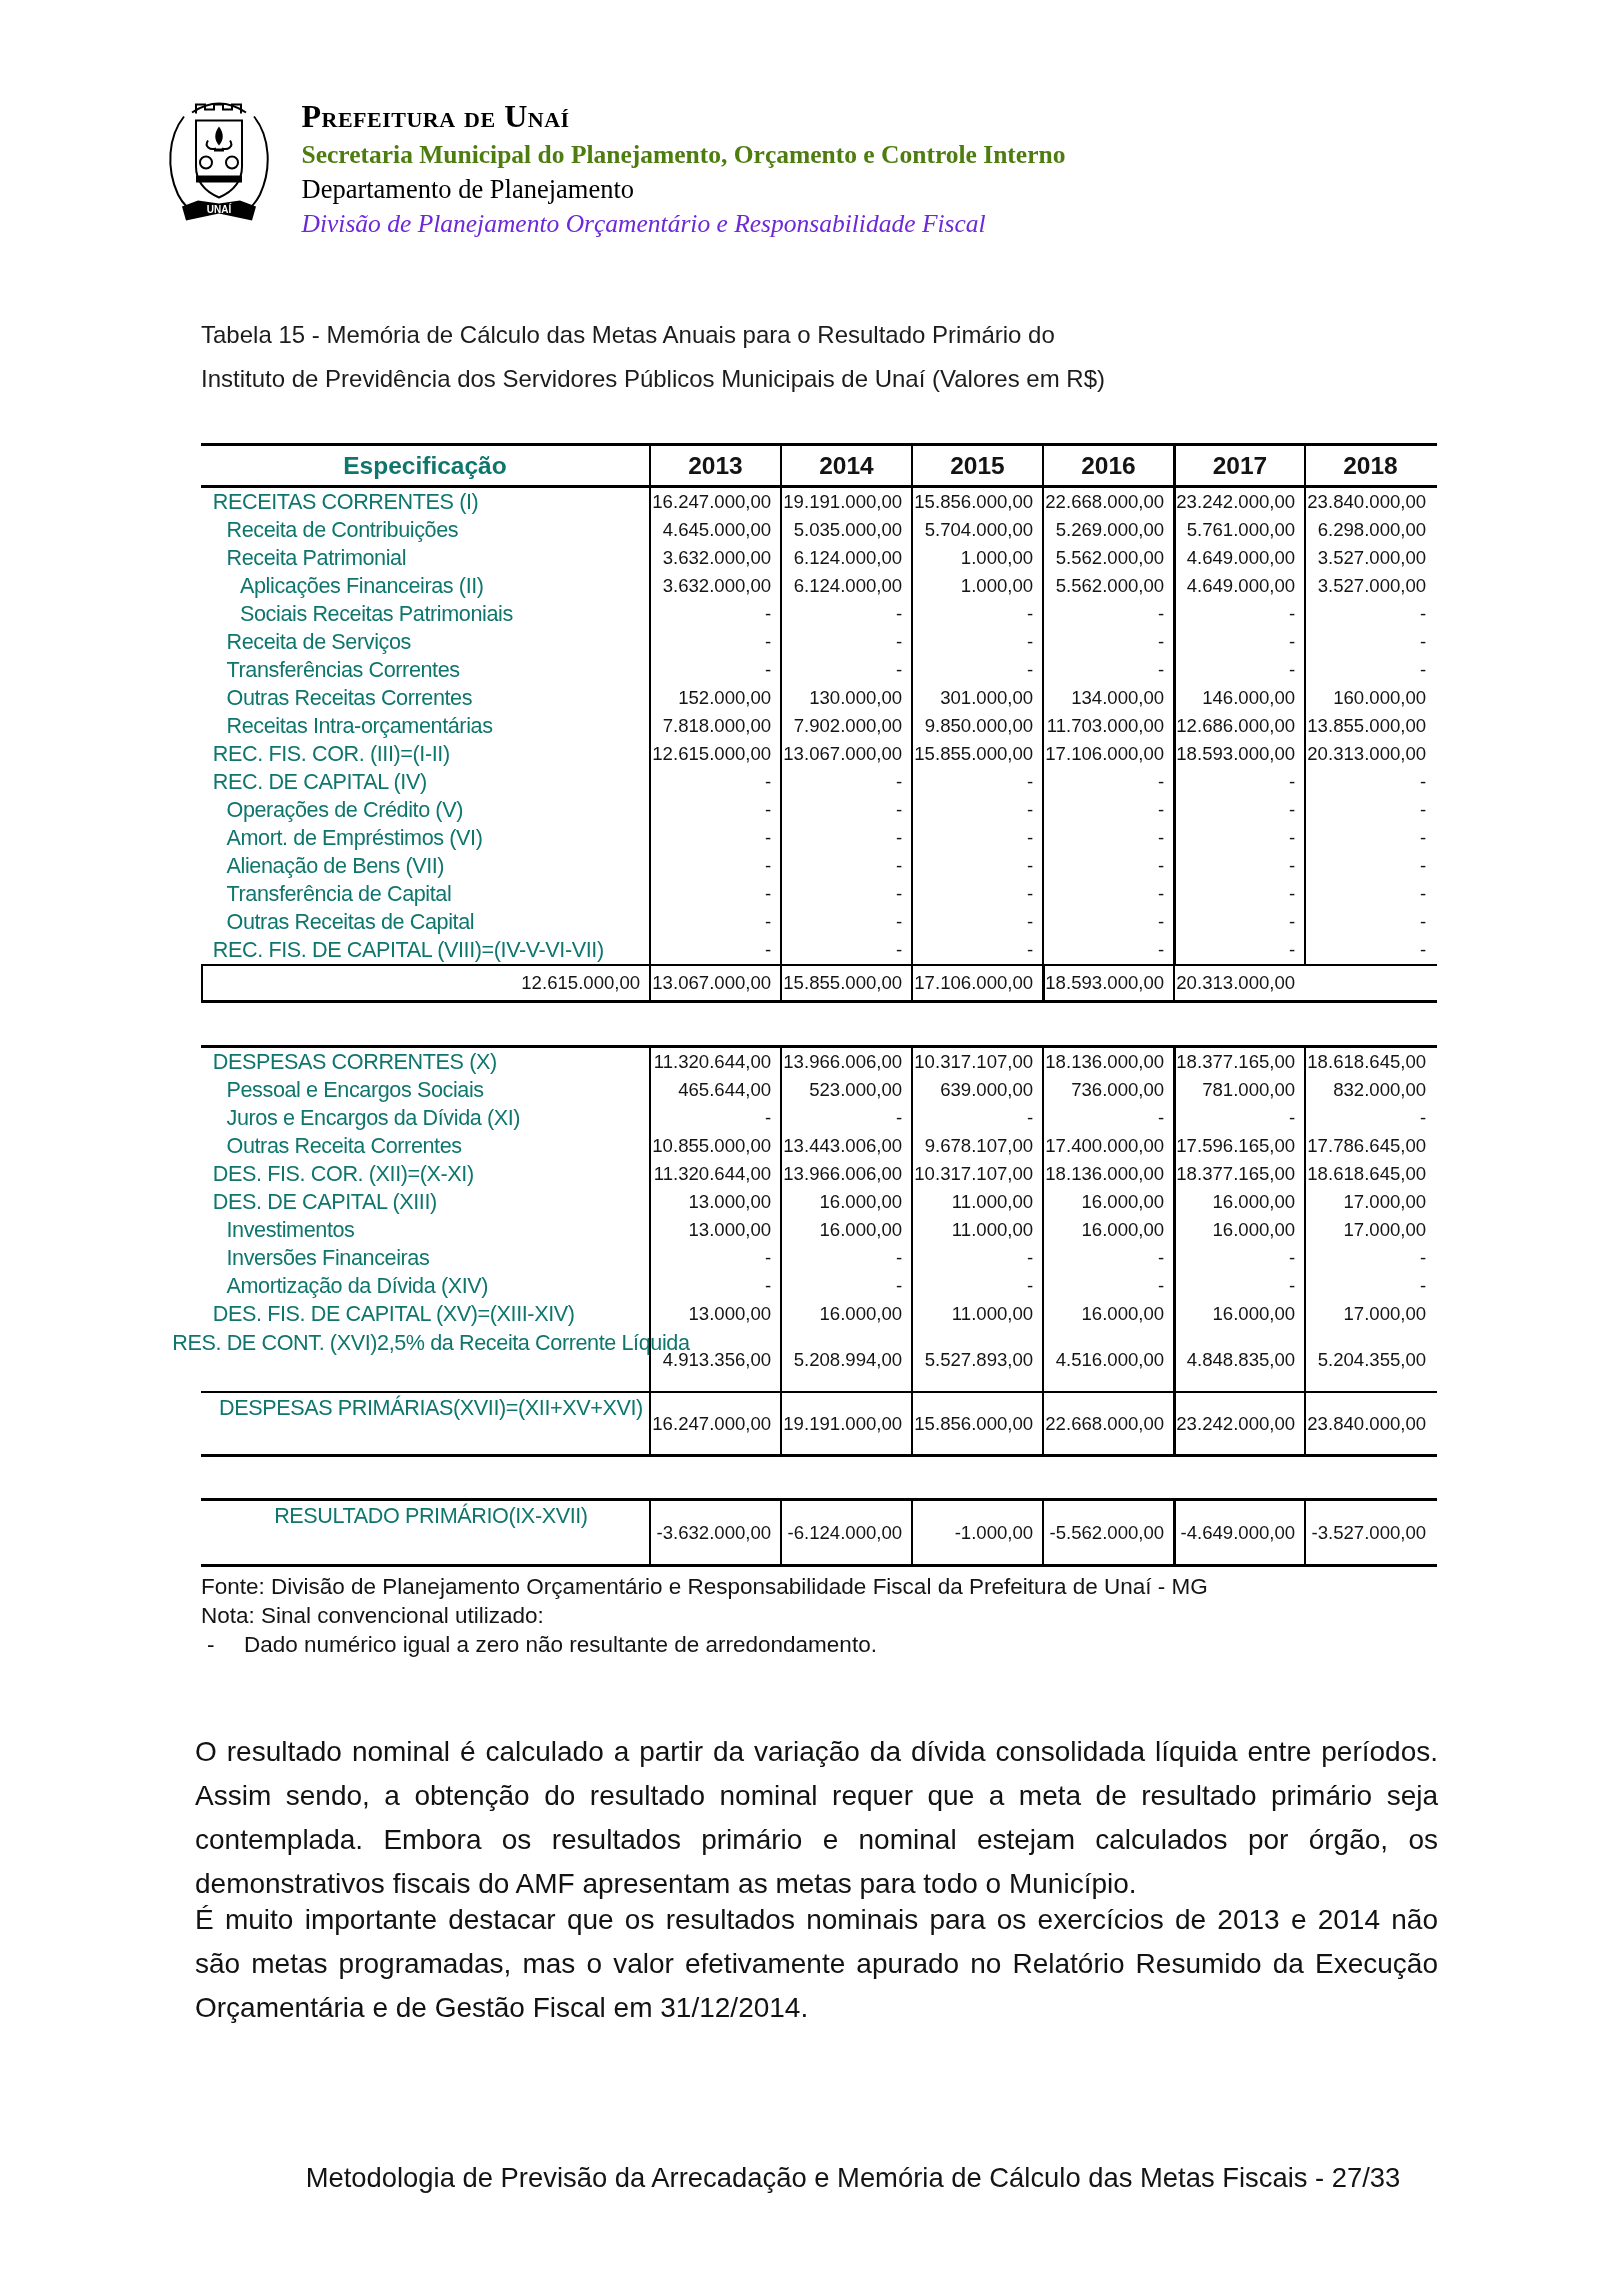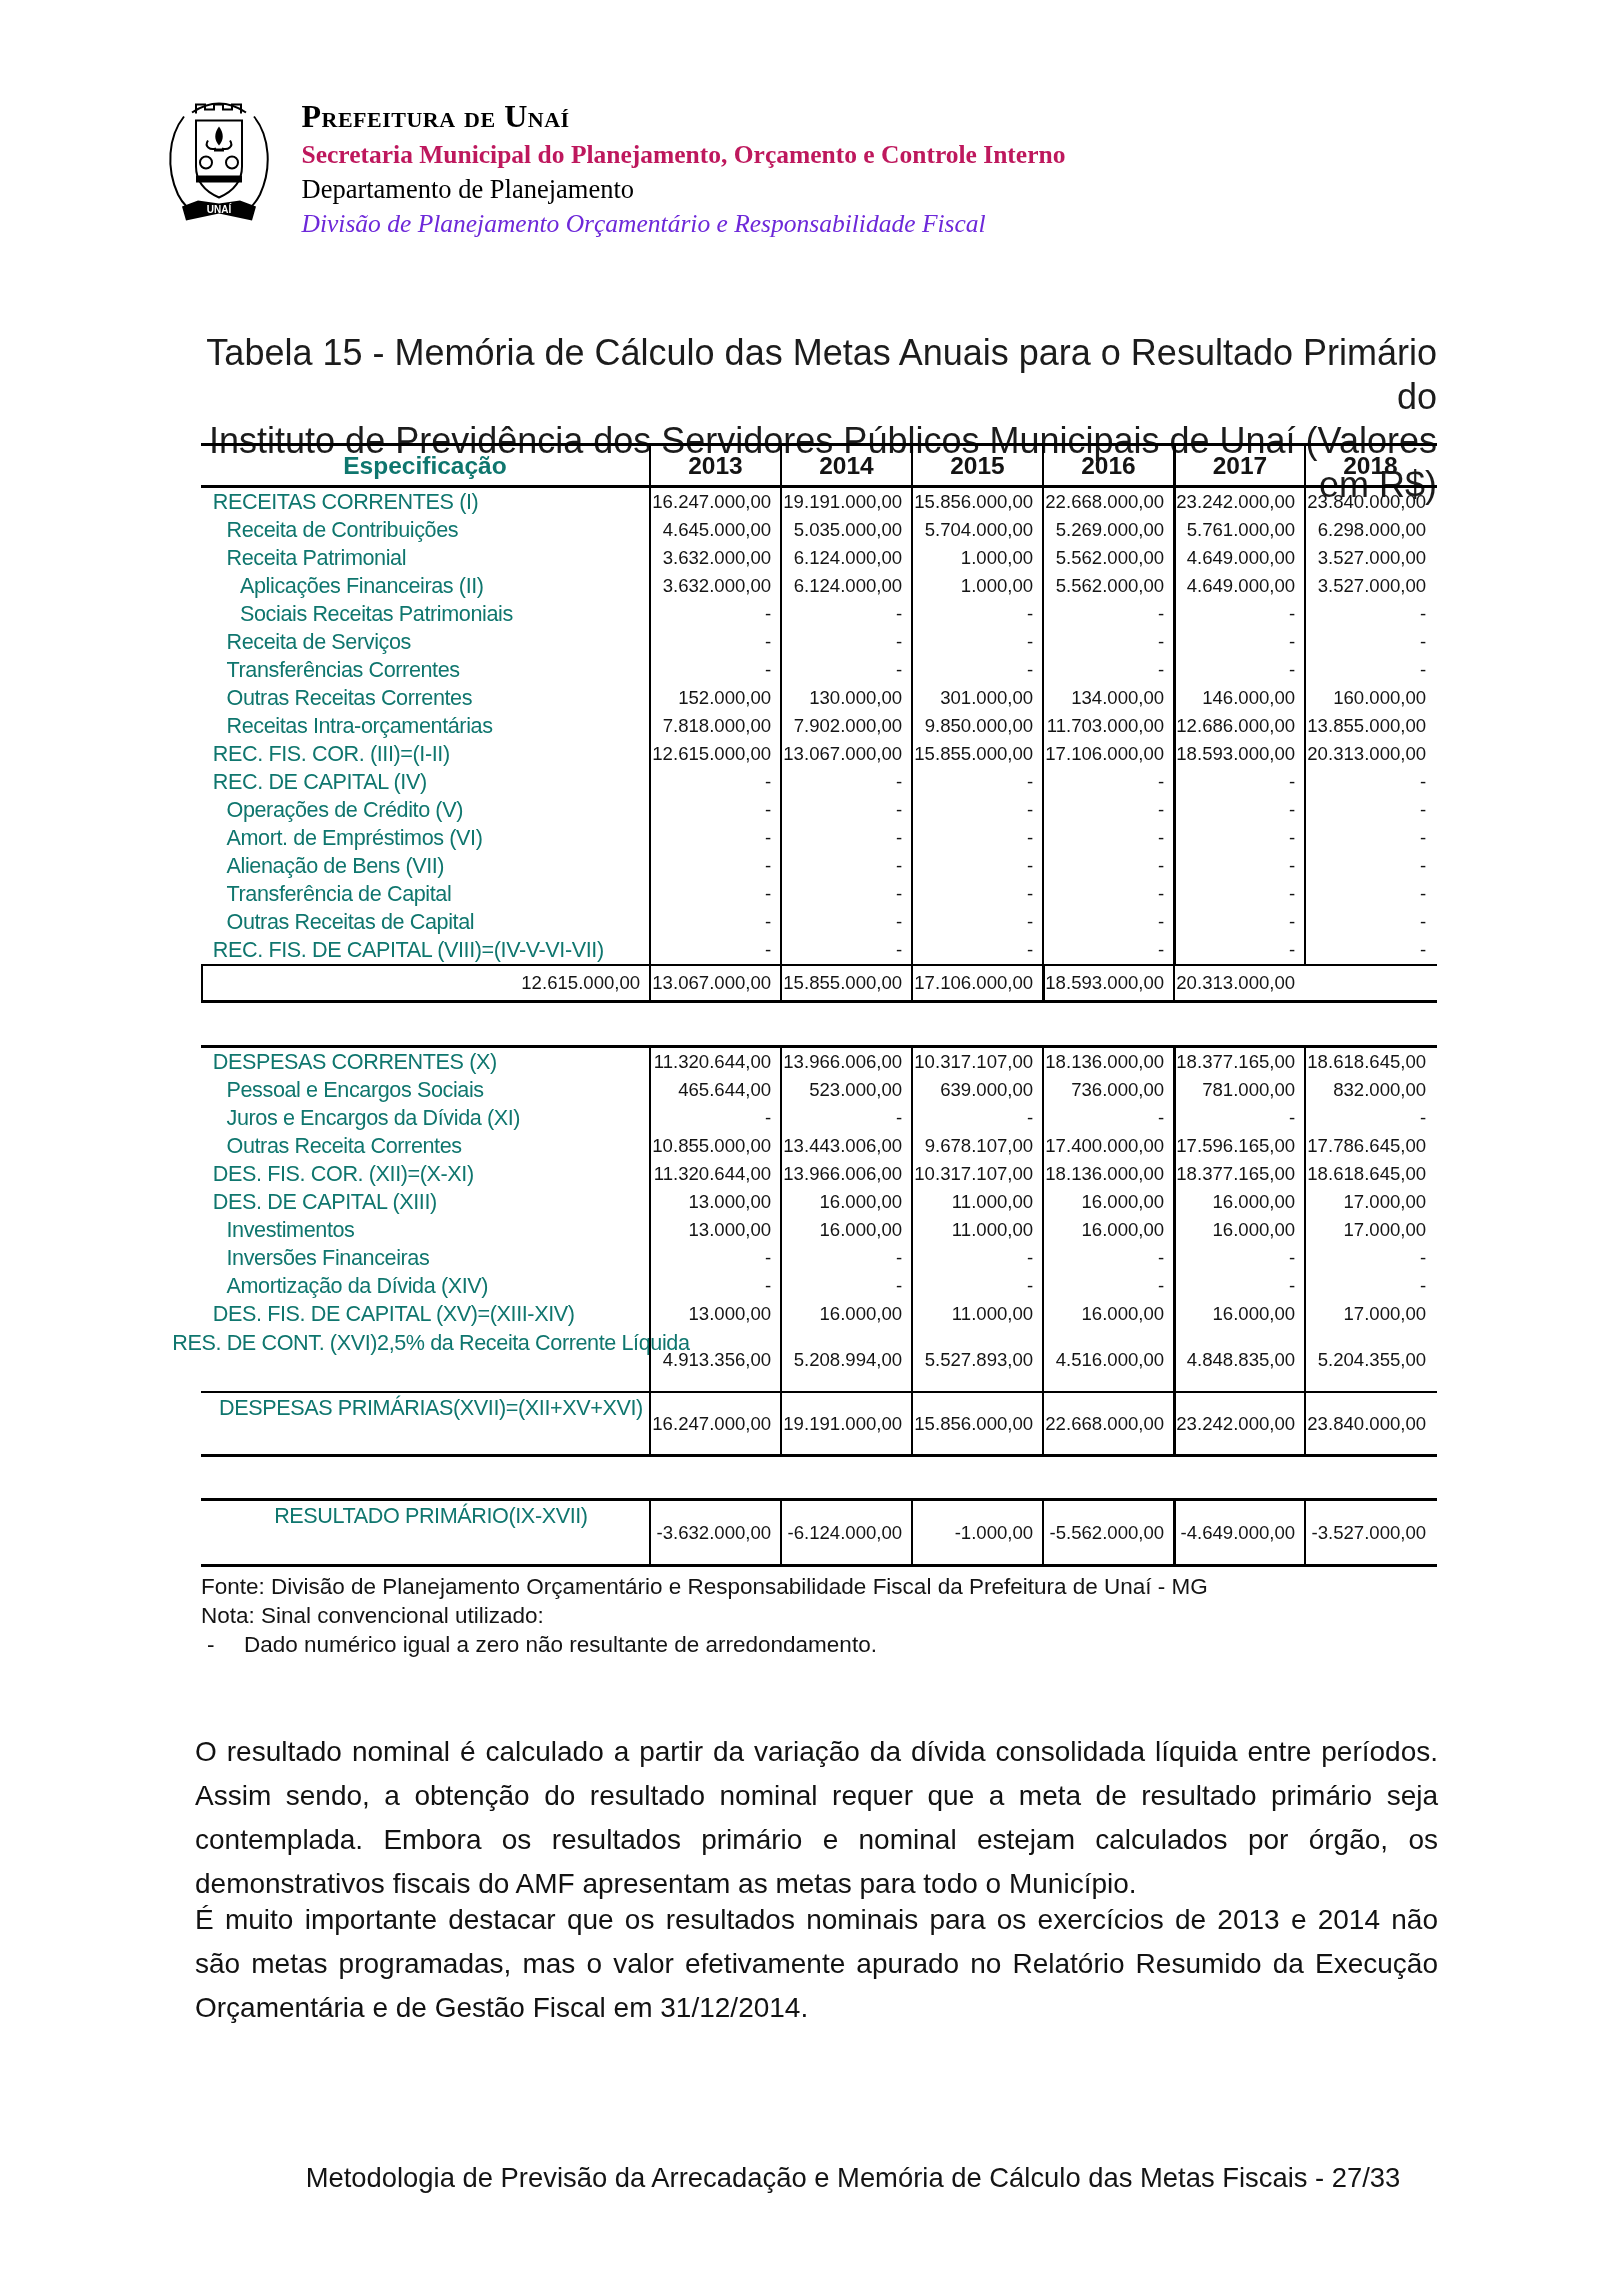--- a/index.html
+++ b/index.html
@@ -8,27 +8,27 @@
     font-family:"Liberation Sans",sans-serif;color:#111;
     -webkit-font-smoothing:antialiased;
   }
 
   
   .header{position:absolute;top:90px;left:160px;display:flex;}
   .logo{width:118px;height:143px;flex:0 0 auto;}
   .header-text{margin-left:23.5px;padding-top:5.9px;}
   .org{font-family:"Liberation Serif",serif;font-variant:small-caps;font-weight:bold;
        font-size:32px;line-height:41px;letter-spacing:0.5px;color:#000;}
-  .secretariat{font-family:"Liberation Serif",serif;font-weight:bold;font-size:25.5px;line-height:35px;color:#be185d;}
+  .secretariat{font-family:"Liberation Serif",serif;font-weight:bold;font-size:25.5px;line-height:35px;color:#4d7c0f;}
   .department{font-family:"Liberation Serif",serif;font-size:26.5px;line-height:35px;color:#000;}
   .division{font-family:"Liberation Serif",serif;font-style:italic;font-size:25.5px;line-height:33px;color:#6d28d9;}
 
   
-  .doc-title{position:absolute;top:331px;left:201px;width:1236px;text-align:right;
-    font-size:36px;line-height:44px;color:#1c1c1c;}
+  .doc-title{position:absolute;top:313px;left:201px;width:1236px;text-align:left;
+    font-size:24px;line-height:44px;color:#1c1c1c;}
 
   
   .tbl{position:absolute;left:201px;width:1236px;border-top:3.9px solid #000;border-bottom:3.9px solid #000;box-sizing:border-box;}
   #tbl1{top:443px;}
   #tbl2{top:1045px;}
   #tbl3{top:1498px;}
   .trow{display:grid;grid-template-columns:448px 131px 131px 131px 131px 131px 131px;
         height:28px;line-height:28px;}
   .trow.thead{height:39px;line-height:39px;border-bottom:3.9px solid #000;}
   .trow.total{border-top:2.9px solid #000;height:34px;line-height:34px;}

